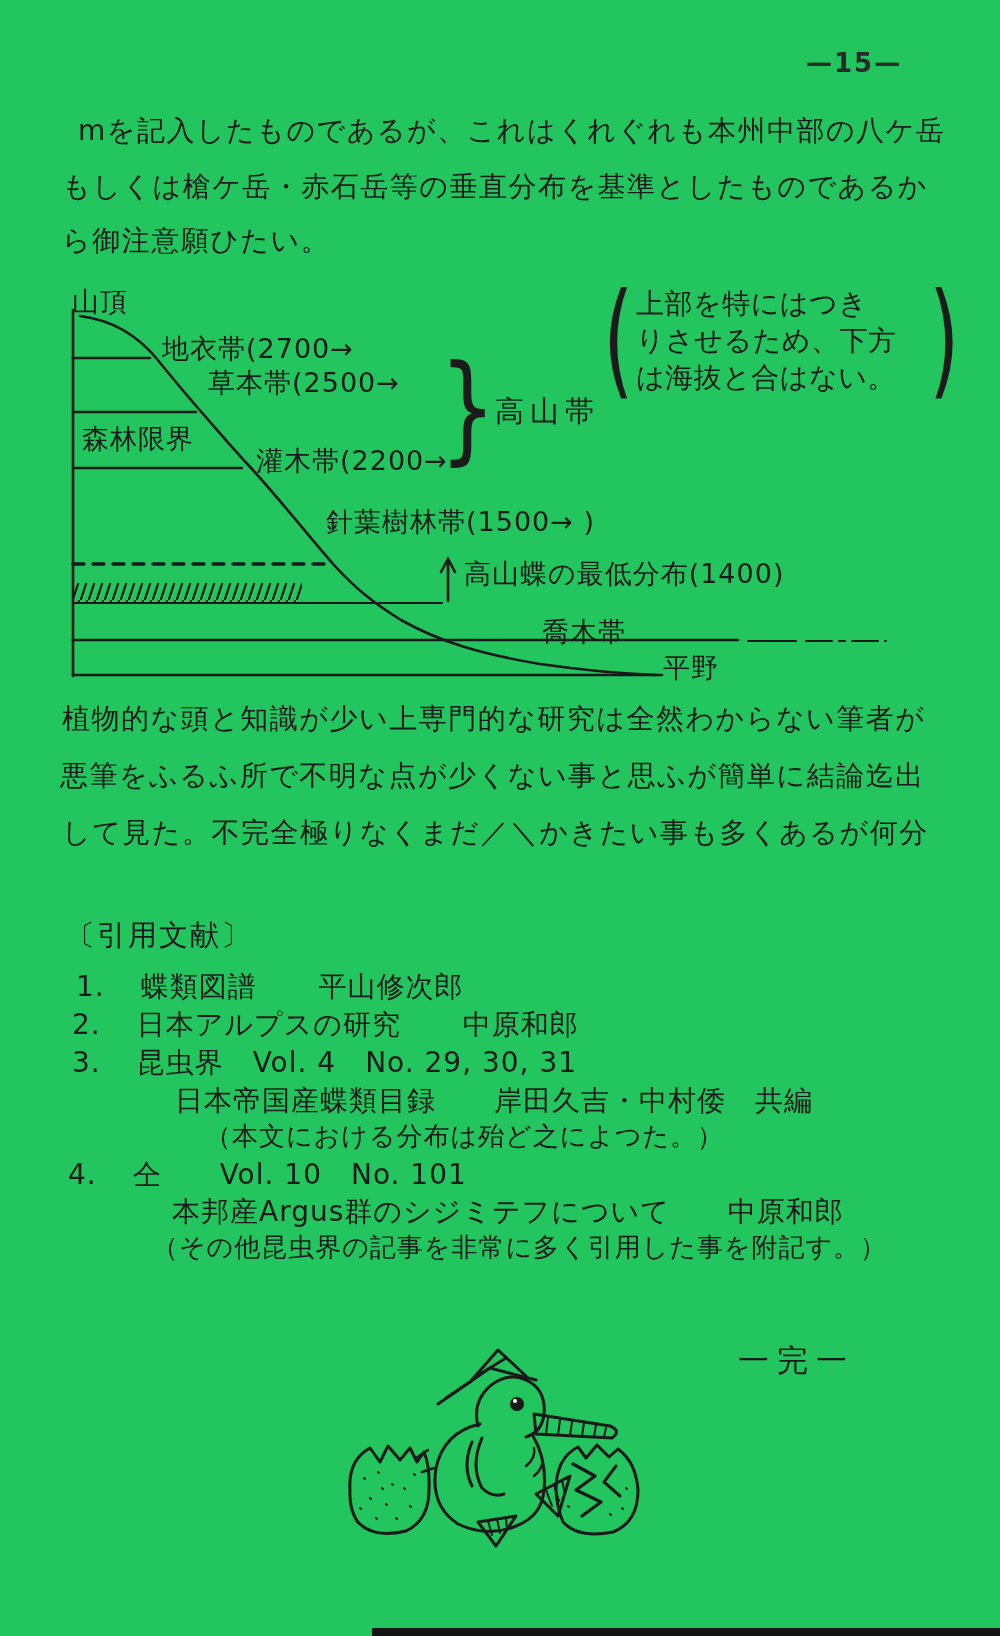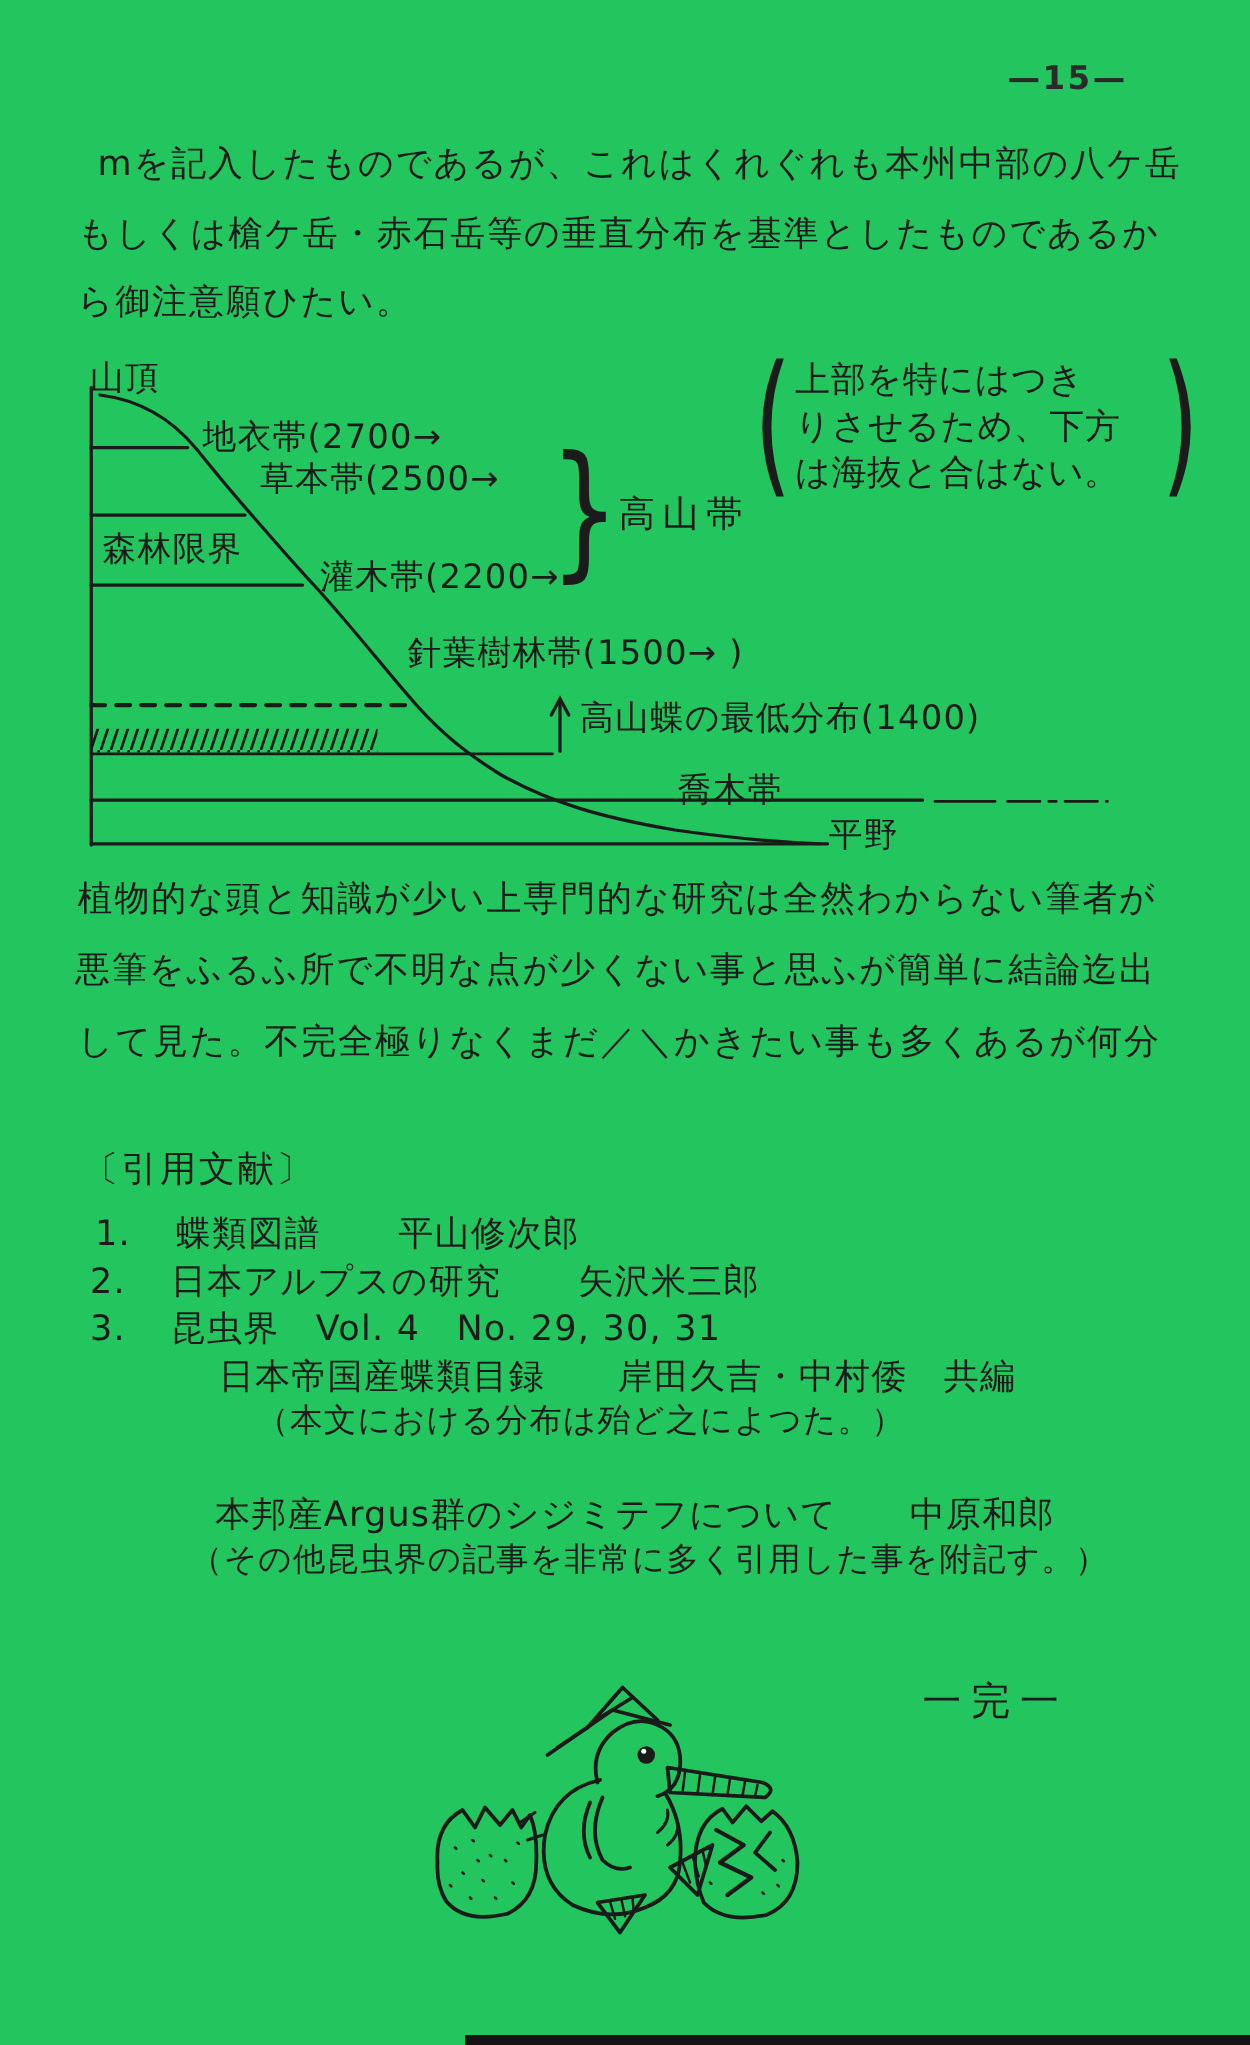--- a/index.html
+++ b/index.html
@@ -108,30 +108,34 @@
 
   <div class="hw ref" style="left:76px;top:968px;">
     <span>1.</span><span class="gap1"></span>
     <span>蝶類図譜</span><span class="gap2"></span>
     <span>平山修次郎</span>
   </div>
 
   <div class="hw ref" style="left:72px;top:1006px;">
     <span>2.</span><span class="gap1"></span>
     <span>日本アルプスの研究</span><span class="gap2"></span>
-    <span>矢沢米三郎</span>
+    <span>中原和郎</span>
   </div>
 
   <div class="hw ref" style="left:72px;top:1044px;">
     <span>3.</span><span class="gap1"></span>
     <span>昆虫界　Vol. 4　No. 29, 30, 31</span>
   </div>
   <div class="hw ref" style="left:175px;top:1082px;">日本帝国産蝶類目録　　岸田久吉・中村倭　共編</div>
   <div class="hw ref" style="left:205px;top:1119px;font-size:26px;">（本文における分布は殆ど之によつた。）</div>
 
+  <div class="hw ref" style="left:68px;top:1156px;">
+    <span>4.</span><span class="gap1"></span>
+    <span>仝　　Vol. 10　No. 101</span>
+  </div>
   <div class="hw ref" style="left:152px;top:1230px;font-size:26px;">（その他昆虫界の記事を非常に多く引用した事を附記す。）</div>
   <div class="hw ref" style="left:172px;top:1193px;">本邦産Argus群のシジミテフについて　　中原和郎</div>
 
   <div class="hw endmark" style="left:738px;top:1340px;">一完一</div>
 
   <svg style="left:320px;top:1338px;width:330px;height:212px;" viewBox="0 0 330 212" fill="none" stroke="#1a1a1a" stroke-width="3" stroke-linecap="round" stroke-linejoin="round">
 
     <g>
       <path d="M30,152 Q28,122 50,110 L60,124 L68,108 L80,122 L90,110 L97,124 L104,114
                Q110,128 109,152 Q109,182 86,193 Q52,201 37,183 Q29,170 30,152 Z"></path>

